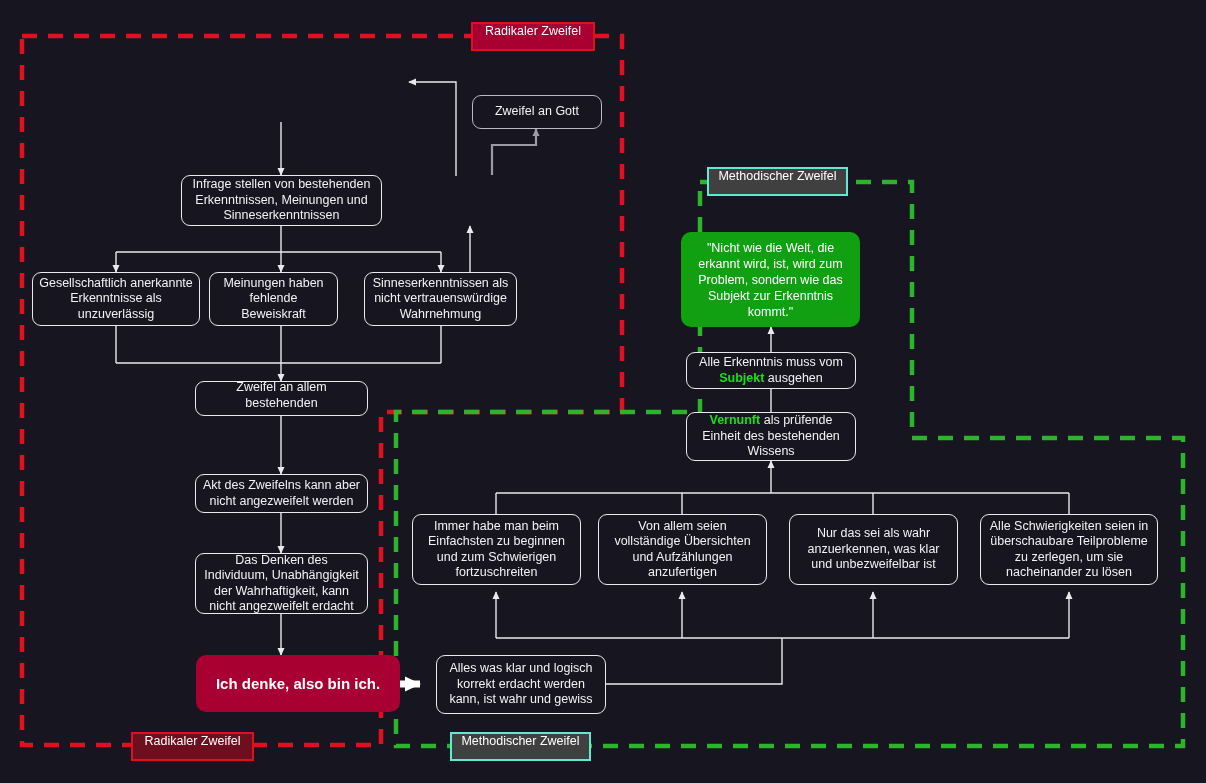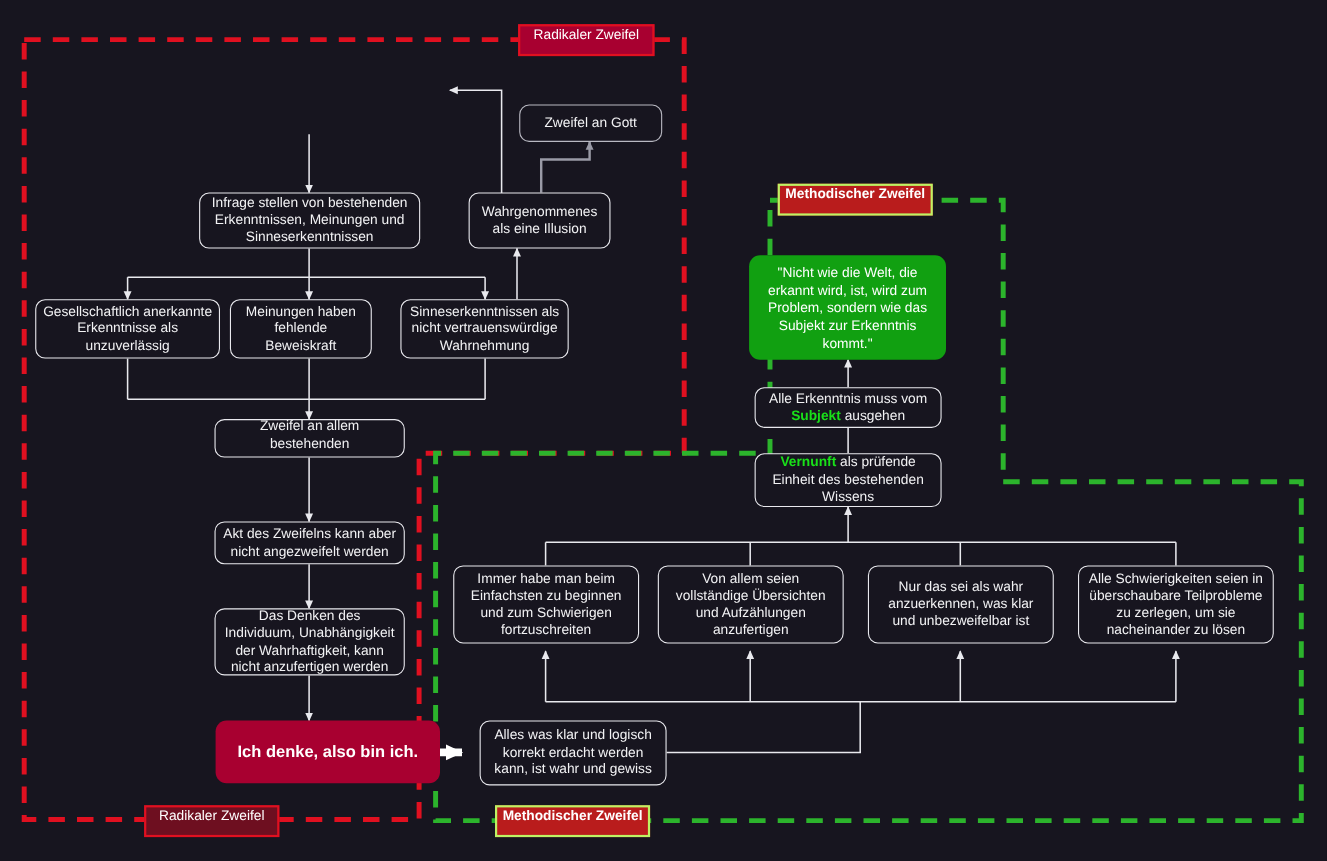--- a/index.html
+++ b/index.html
@@ -56,21 +56,21 @@
   .badge{
     position:absolute;
     display:flex;justify-content:center;
     font-size:12.5px;color:#ffffff;
     box-sizing:border-box;
     white-space:nowrap;
     z-index:6;
   }
   .badge.red-bright{background:#a80030;border:2px solid #e01020;}
   .badge.red-dark{background:#6e0f20;border:2px solid #e01020;}
-  .badge.green{background:#b91c1c;border:2px solid #bef264;font-weight:bold;}
+  .badge.green{background:#404040;border:2px solid #5eead4;}
 </style>
 </head>
 <body>
 
 <div id="canvas">
 
   <svg class="layer">
 
     <path d="M22,36 L622,36 L622,412 L381,412 L381,745 L22,745 Z" fill="none" stroke="#e01020" stroke-width="4.5" stroke-dasharray="15,11" stroke-linecap="butt"></path>
 
@@ -138,23 +138,20 @@
 
 
   <div class="node gray" style="left:472px;top:95px;width:130px;height:34px;">
     <span>Zweifel an Gott</span>
   </div>
 
   <div class="node" style="left:181px;top:175px;width:201px;height:51px;">
     <span>Infrage stellen von bestehenden Erkenntnissen, Meinungen und Sinneserkenntnissen</span>
   </div>
 
-  <div class="node" style="left:426px;top:175px;width:129px;height:51px;">
-    <span>Wahrgenommenes als eine Illusion</span>
-  </div>
 
   <div class="node" style="left:32px;top:272px;width:168px;height:54px;">
     <span>Gesellschaftlich anerkannte Erkenntnisse als unzuverlässig</span>
   </div>
 
   <div class="node" style="left:209px;top:272px;width:129px;height:54px;">
     <span>Meinungen haben fehlende Beweiskraft</span>
   </div>
 
   <div class="node" style="left:364px;top:272px;width:153px;height:54px;">
@@ -163,21 +160,21 @@
 
   <div class="node" style="left:195px;top:381px;width:173px;height:35px;align-items:flex-end;">
     <span>Zweifel an allem bestehenden</span>
   </div>
 
   <div class="node" style="left:195px;top:474px;width:173px;height:39px;">
     <span>Akt des Zweifelns kann aber nicht angezweifelt werden</span>
   </div>
 
   <div class="node" style="left:195px;top:553px;width:173px;height:61px;">
-    <span>Das Denken des Individuum, Unabhängigkeit der Wahrhaftigkeit, kann nicht anzufertigen werden</span>
+    <span>Das Denken des Individuum, Unabhängigkeit der Wahrhaftigkeit, kann nicht angezweifelt erdacht</span>
   </div>
 
   <div class="node crimson" style="left:196px;top:655px;width:204px;height:57px;">
     <span>Ich denke, also bin ich.</span>
   </div>
 
   <div class="node greenbox" style="left:681px;top:232px;width:179px;height:95px;">
     <span>"Nicht wie die Welt, die erkannt wird, ist, wird zum Problem, sondern wie das Subjekt zur Erkenntnis kommt."</span>
   </div>
 

